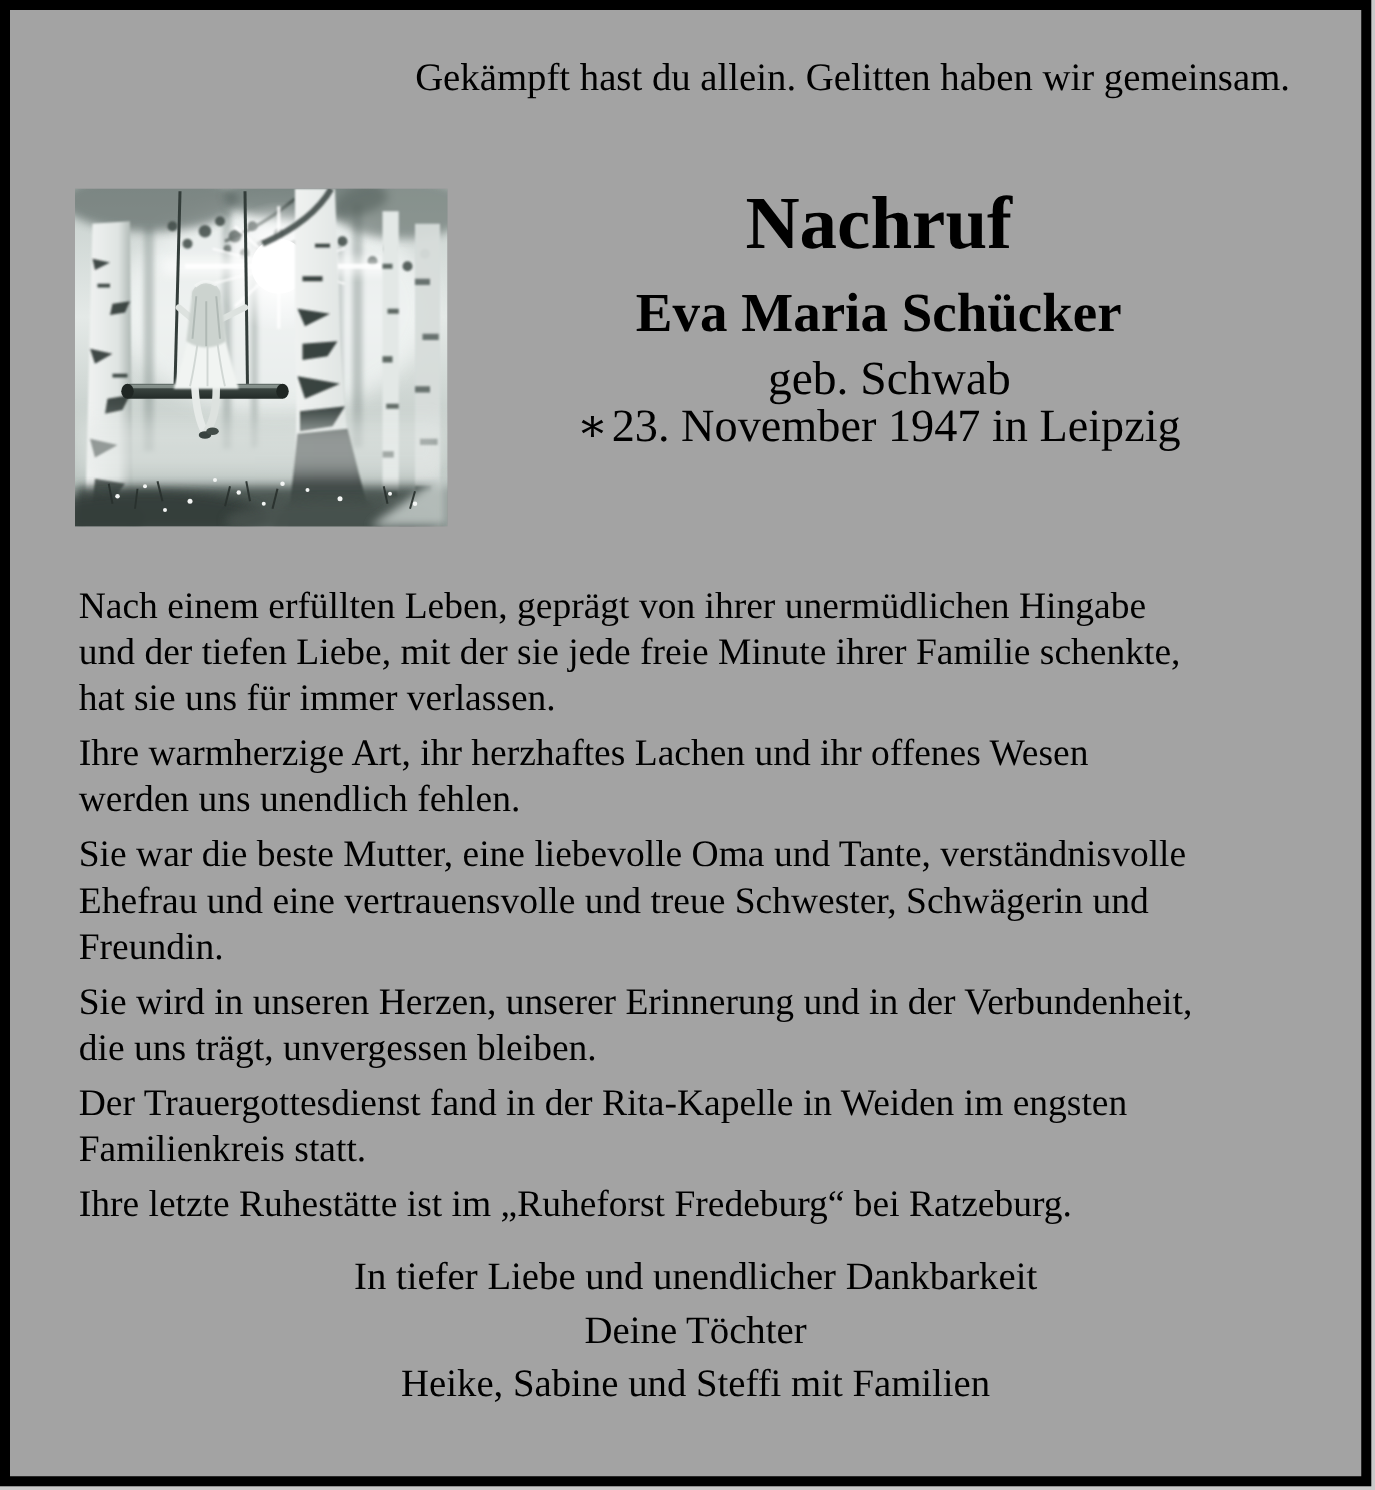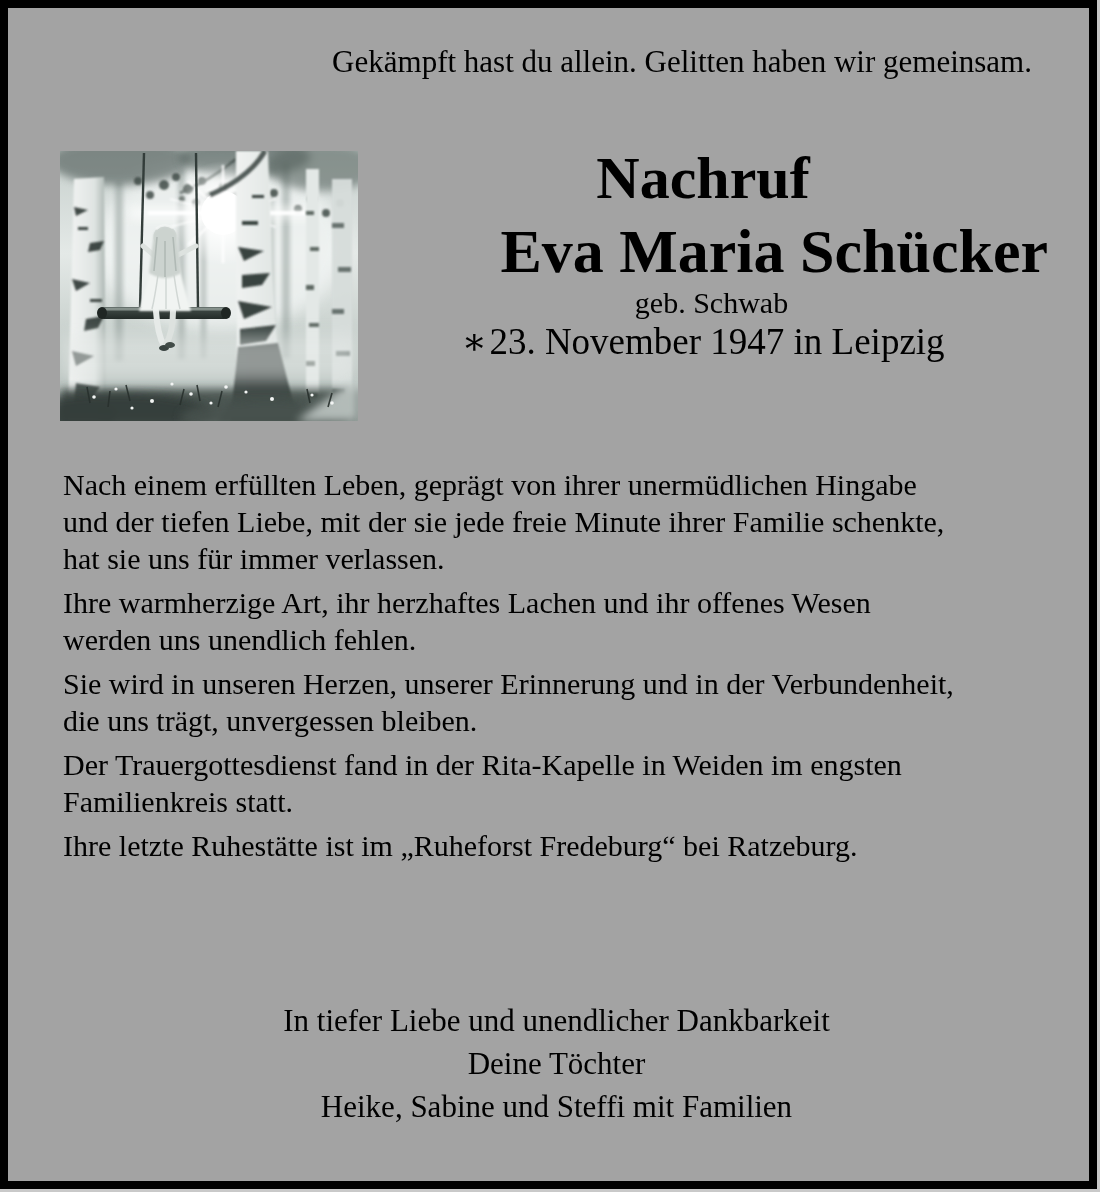--- a/index.html
+++ b/index.html
@@ -27,22 +27,22 @@
   .artwork {
     position: absolute; left: 52px; top: 143px;
     width: 298px; height: 270px;
   }
   .artwork svg { display: block; width: 298px; height: 270px; }
   .header-block {
     position: absolute; left: 350px; top: 146px;
     width: 690px; text-align: center;
   }
   .nachruf-title { font-size: 60px; font-weight: bold; line-height: 48px; }
-  .deceased-name { font-size: 62px; font-weight: bold; line-height: 66px; margin-top: 16px; text-align: right; }
-  .maiden-name { font-size: 30px; line-height: 34px; margin-top: 2px; padding-left: 17px; }
+  .deceased-name { font-size: 44px; font-weight: bold; line-height: 66px; margin-top: 16px; }
+  .maiden-name { font-size: 38px; line-height: 34px; margin-top: 2px; padding-left: 17px; }
   .dates { display: inline-block; text-align: left; margin-top: 0; font-size: 37px; line-height: 44px; }
   .dates .sym { display: inline-block; width: 28px; }
   .body-text {
     position: absolute; left: 55px; top: 458px;
     width: 994px;
     font-size: 30px; line-height: 37px;
   }
   .body-text p { margin: 0 0 7px 0; white-space: pre-line; }
   .closing {
     position: absolute; left: 0; top: 997px;
@@ -267,20 +267,23 @@
       <div><span class="sym">∗</span><span>23. November 1947 in Leipzig</span></div>
     </div>
   </div>
 
   <div class="body-text">
     <p>Nach einem erfüllten Leben, geprägt von ihrer unermüdlichen Hingabe
 und der tiefen Liebe, mit der sie jede freie Minute ihrer Familie schenkte,
 hat sie uns für immer verlassen.</p>
     <p>Ihre warmherzige Art, ihr herzhaftes Lachen und ihr offenes Wesen
 werden uns unendlich fehlen.</p>
+    <p>Sie war die beste Mutter, eine liebevolle Oma und Tante, verständnisvolle
+Ehefrau und eine vertrauensvolle und treue Schwester, Schwägerin und
+Freundin.</p>
     <p>Sie wird in unseren Herzen, unserer Erinnerung und in der Verbundenheit,
 die uns trägt, unvergessen bleiben.</p>
     <p>Der Trauergottesdienst fand in der Rita-Kapelle in Weiden im engsten
 Familienkreis statt.</p>
     <p>Ihre letzte Ruhestätte ist im „Ruheforst Fredeburg“ bei Ratzeburg.</p>
   </div>
 
   <div class="closing">
     <div>In tiefer Liebe und unendlicher Dankbarkeit</div>
     <div>Deine Töchter</div>

